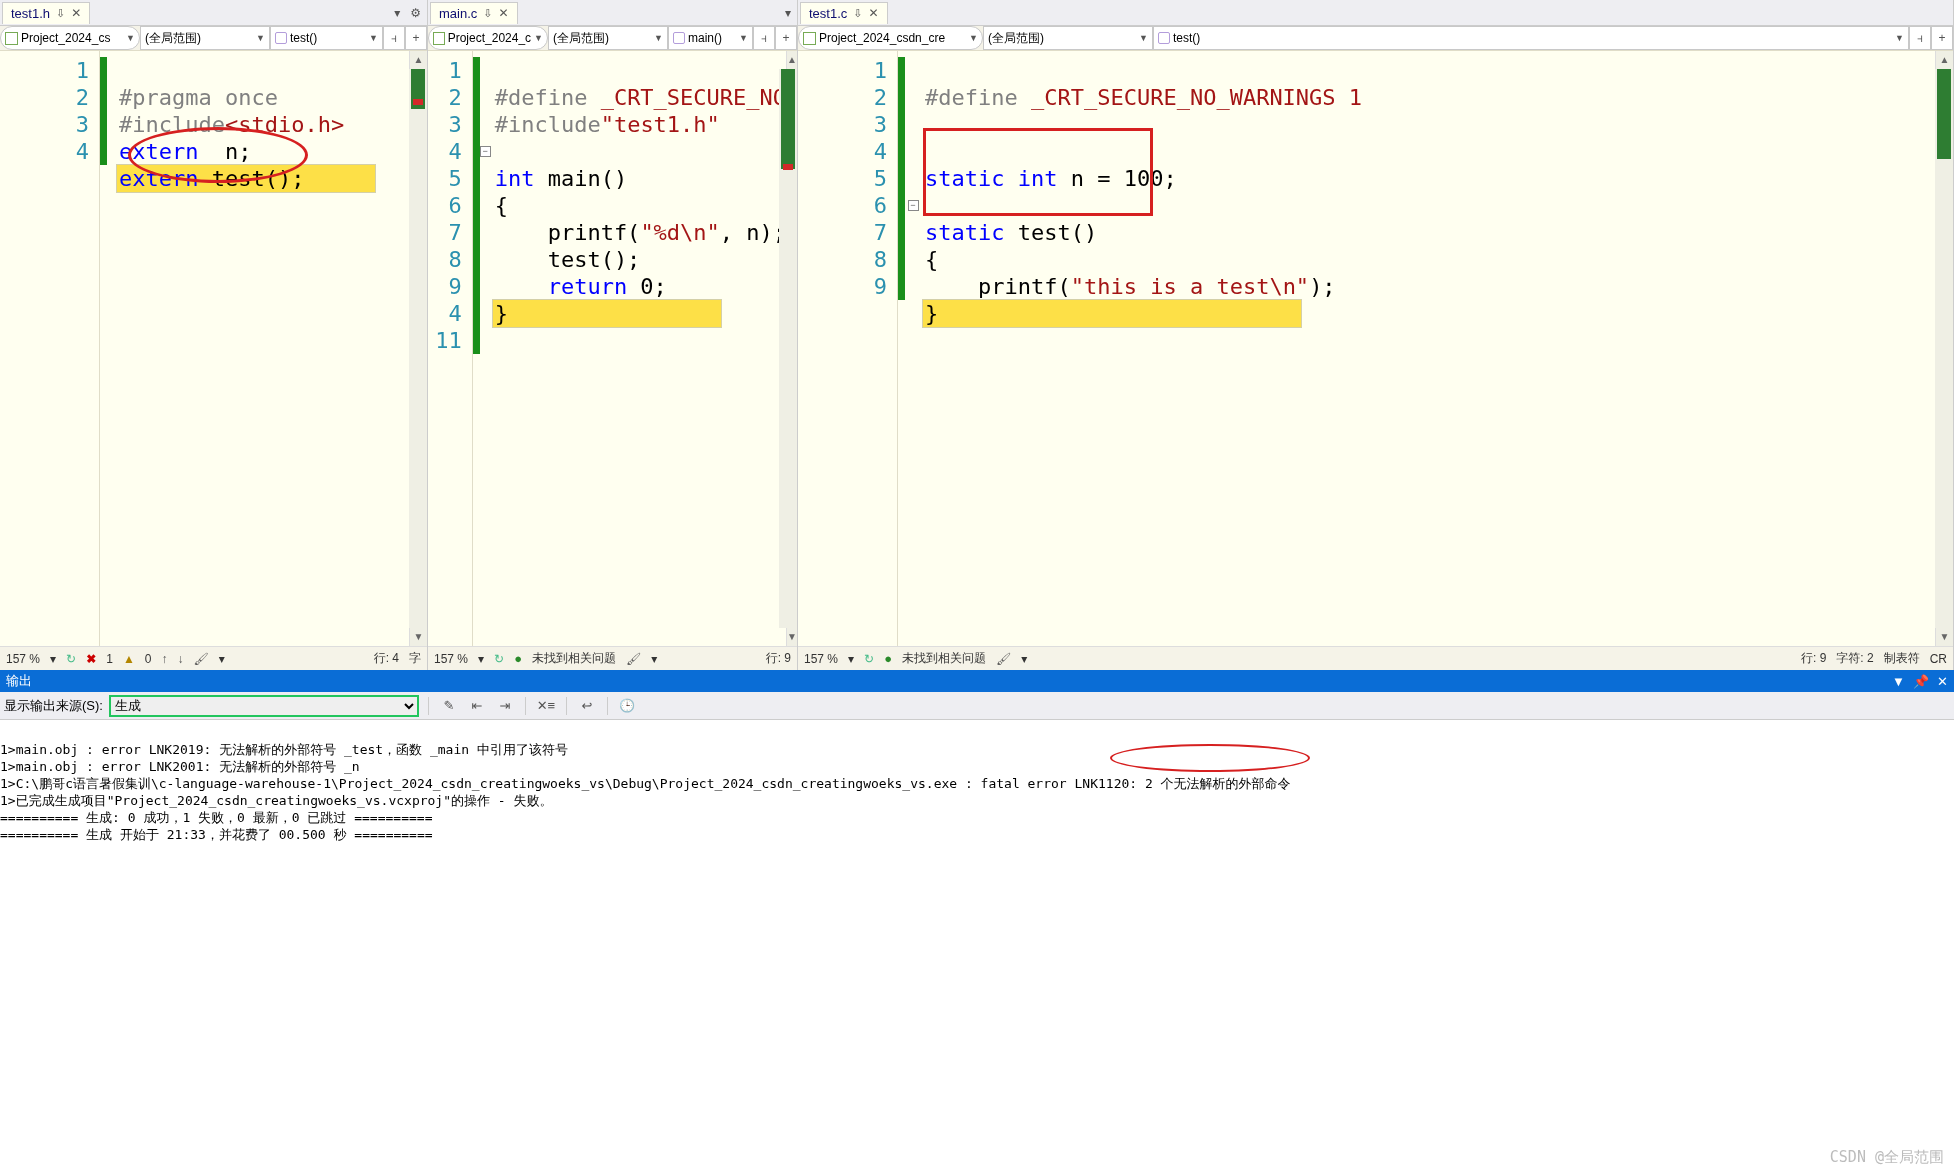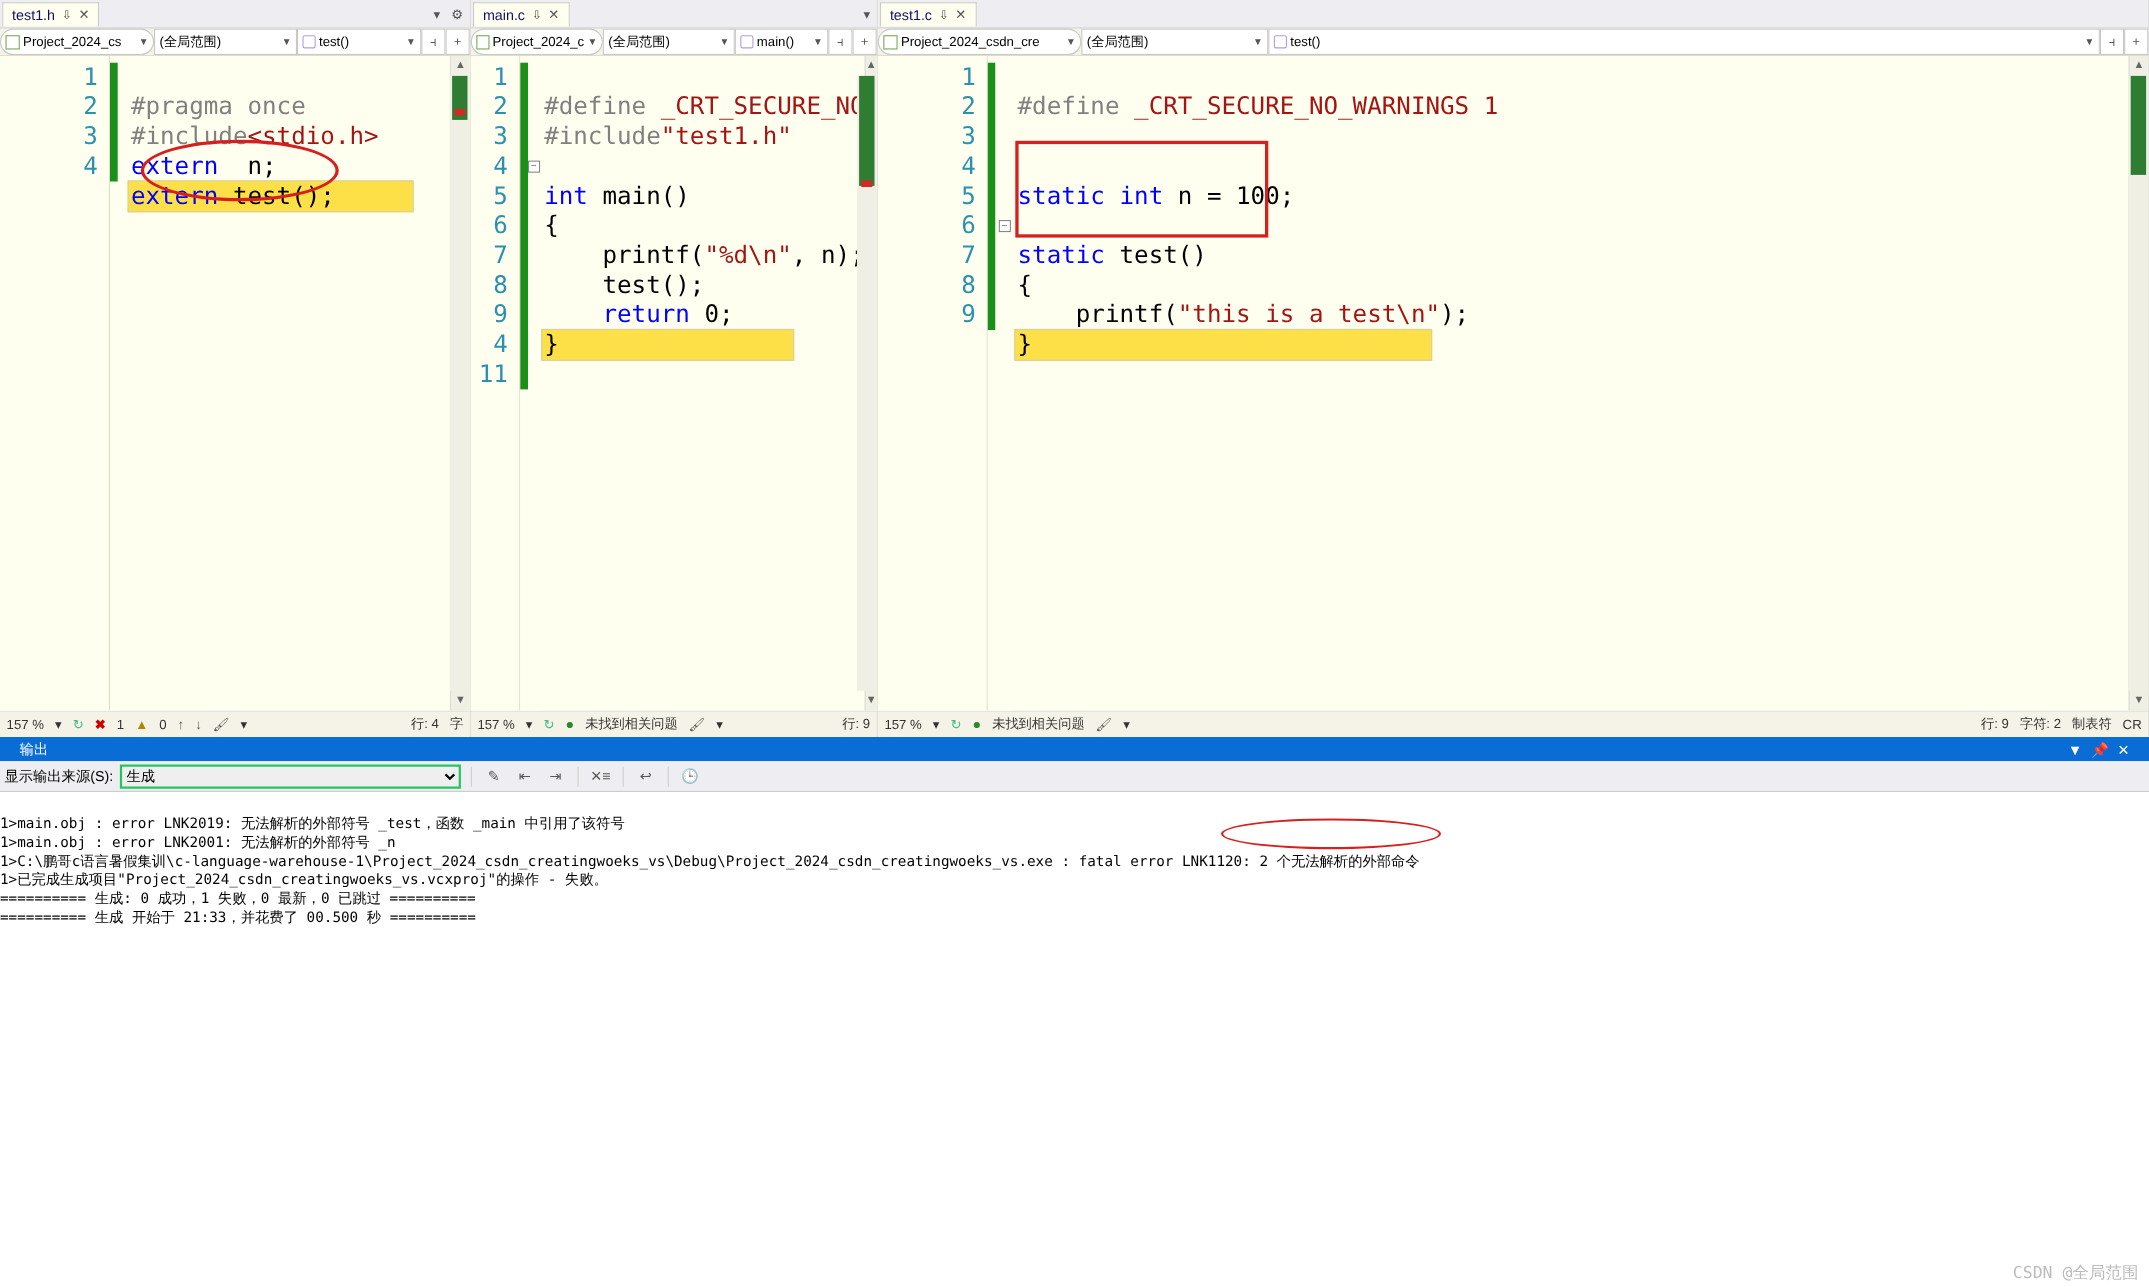--- a/index.html
+++ b/index.html
@@ -153,21 +153,21 @@
 }
 .status-strip .sep { flex:1; }
 .err-badge { color:#c00; font-weight:bold;}
 .warn-badge { color:#b38600; font-weight:bold;}
 .ok-badge { color:#2a8a2a; font-weight:bold; font-size:13px;}
 .arrowud{ color:#555;}
 .brush{ color:#555;}
 
 .output-header {
   height:22px; background:#0a6dd6; color:#fff; display:flex; align-items:center;
-  padding:0 18px; font-size:13px; justify-content:space-between;
+  padding:0 6px; font-size:13px; justify-content:space-between;
 }
 .output-header .right { display:flex; gap:8px; }
 .output-toolbar {
   height:28px; display:flex; align-items:center; background:#eeeef2; border-bottom:1px solid #ccc;
   padding:0 4px; gap:6px; font-size:13px;
 }
 .output-toolbar select {
   height:22px; width:310px; font-size:13px; border:2px solid #22c55e;
 }
 .tb-btn { width:22px; height:22px; display:flex; align-items:center; justify-content:center; color:#555; border:1px solid transparent;}

